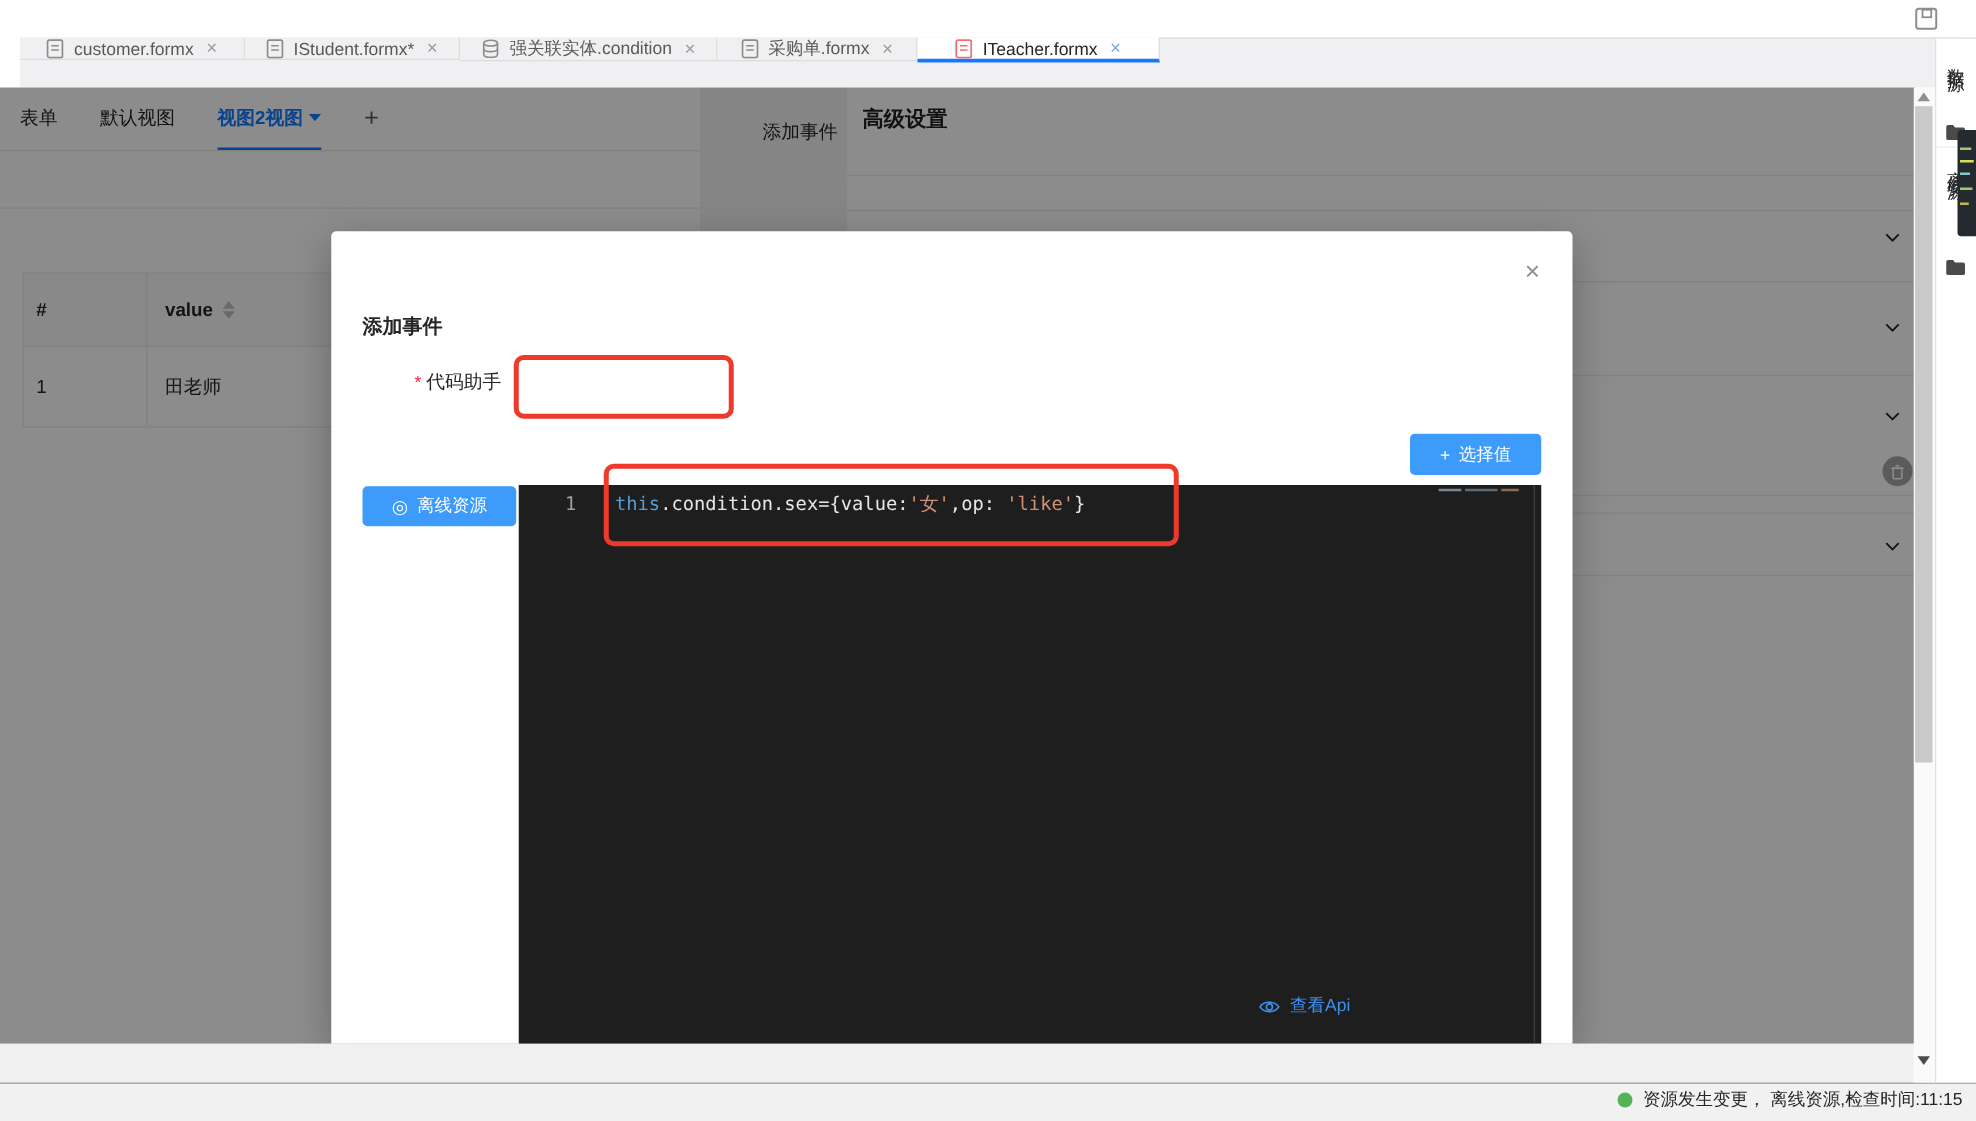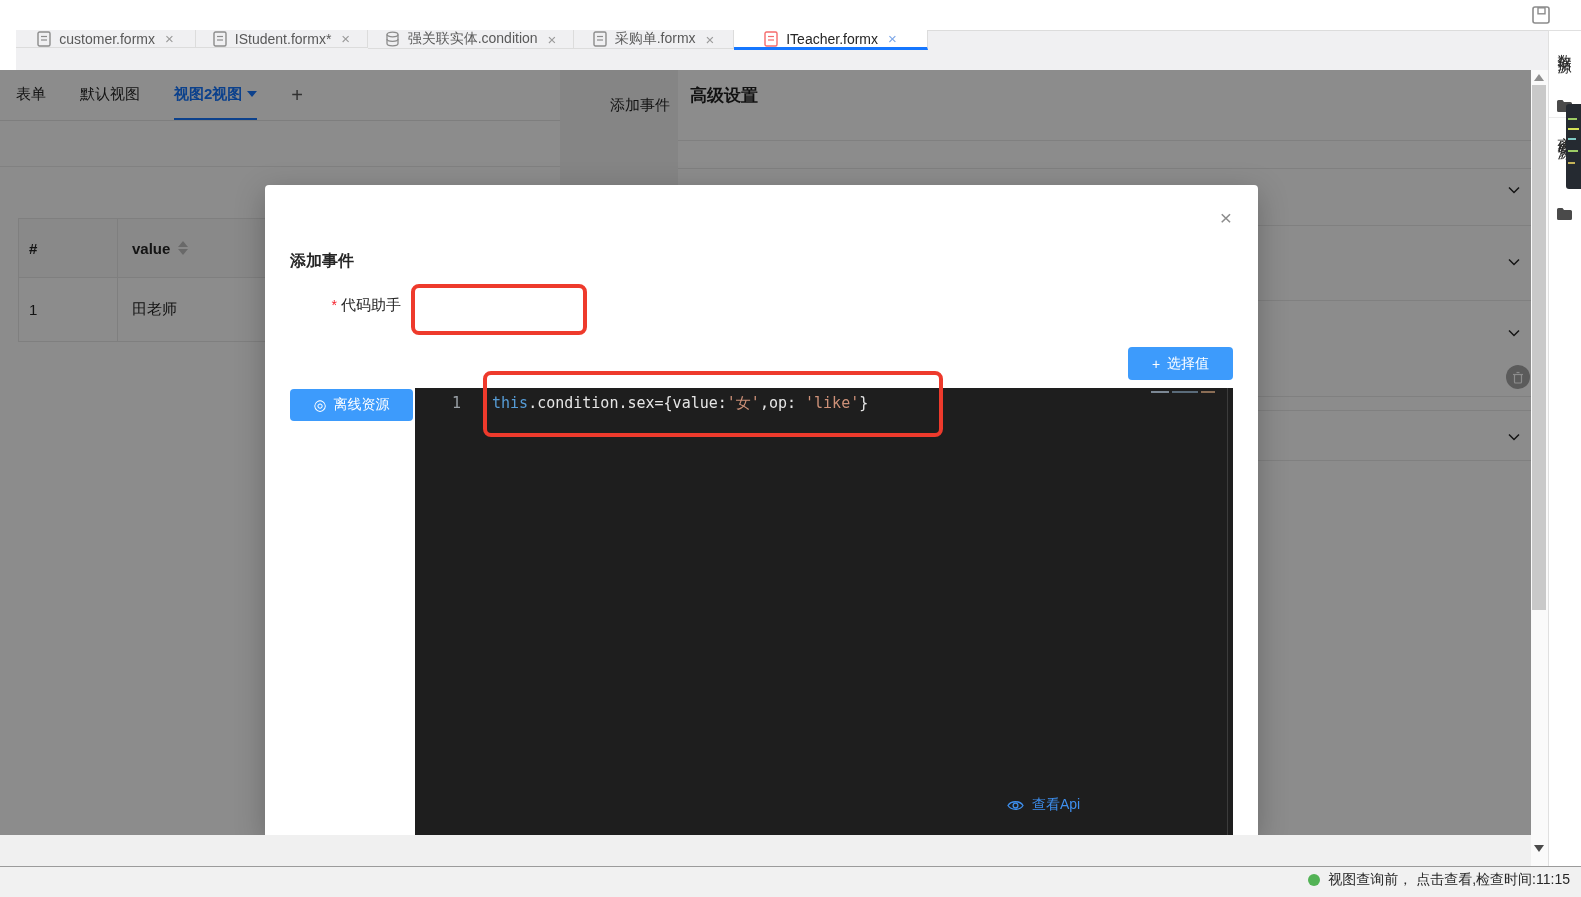--- a/index.html
+++ b/index.html
@@ -304,21 +304,21 @@
     </div>
 
     <div class="ann-rect ann-1"></div>
     <div class="ann-rect ann-2"></div>
   </div>
 
   <div class="bottom-strip"></div>
   <div class="status-row">
     <div class="statusbar">
       <span class="status-dot"></span>
-      <span>视图查询前， 点击查看,检查时间:11:15</span>
+      <span>资源发生变更， 离线资源,检查时间:11:15</span>
     </div>
   </div>
 
   <div class="sidebar">
     <div class="v-label" style="top:12px;">数据源</div>
     <div class="sb-folder" style="top:68px;">
       <svg width="17" height="14" viewBox="0 0 17 14">
           <path d="M1 2.5 a1.5 1.5 0 0 1 1.5-1.5 h4 l1.5 2 h6.5 a1.5 1.5 0 0 1 1.5 1.5 v7 a1.5 1.5 0 0 1 -1.5 1.5 h-12 a1.5 1.5 0 0 1 -1.5-1.5 Z" fill="#4a4a4a"></path>
         </svg>
     </div>

